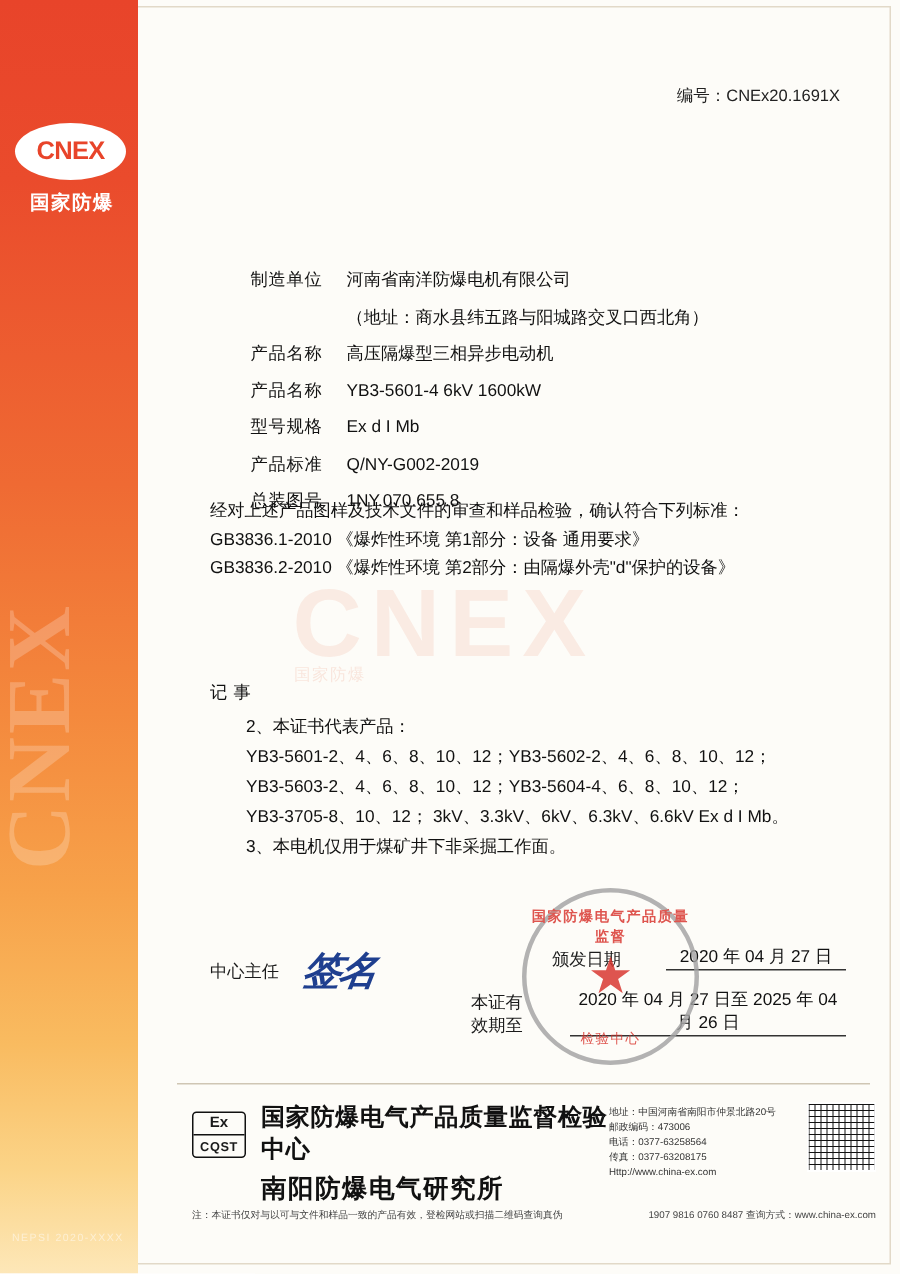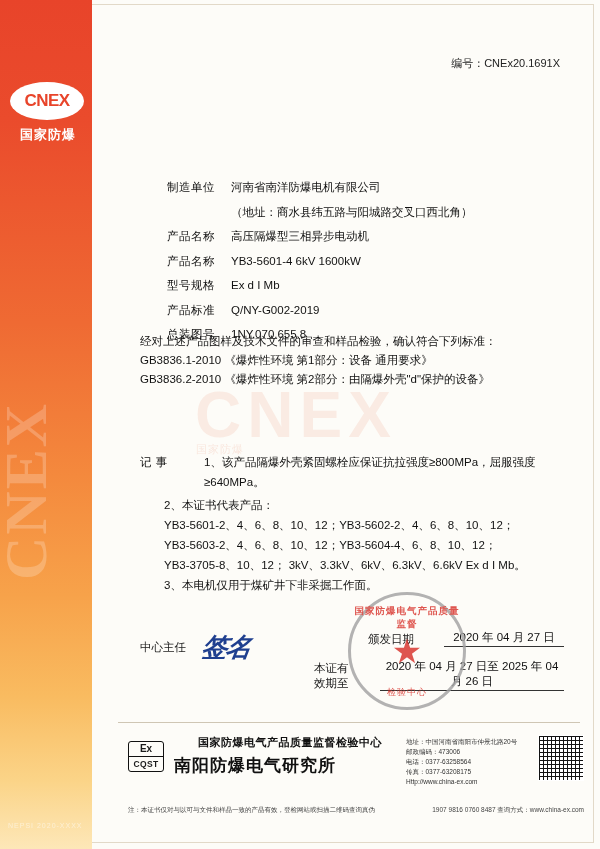--- a/index.html
+++ b/index.html
@@ -302,26 +302,25 @@
   .ex-badge .ex-bot {
     font-size: 8.5px;
     font-weight: bold;
     letter-spacing: 0.4px;
   }
   .footer-org {
     margin-left: 10px;
     flex: 1;
   }
   .footer-org .org1 {
-    font-size: 11px;
+    font-size: 16px;
     font-weight: bold;
     color: #111;
     letter-spacing: 0.5px;
     margin-top: 2px;
-    text-align: center;
   }
   .footer-org .org2 {
     font-size: 17px;
     font-weight: bold;
     color: #111;
     letter-spacing: 1px;
     margin-top: 4px;
   }
   .footer-addr {
     font-size: 6.5px;
@@ -410,21 +409,20 @@
 
   <div class="standards">
     <div>经对上述产品图样及技术文件的审查和样品检验，确认符合下列标准：</div>
     <div>GB3836.1-2010 《爆炸性环境 第1部分：设备 通用要求》</div>
     <div>GB3836.2-2010 《爆炸性环境 第2部分：由隔爆外壳"d"保护的设备》</div>
   </div>
 
   <div class="notes">
     <div class="row">
       <div class="lbl">记 事</div>
-      <div class="val">1、该产品隔爆外壳紧固螺栓应保证抗拉强度≥800MPa，屈服强度≥640MPa。</div>
     </div>
     <div class="indent">2、本证书代表产品：</div>
     <div class="indent">YB3-5601-2、4、6、8、10、12；YB3-5602-2、4、6、8、10、12；</div>
     <div class="indent">YB3-5603-2、4、6、8、10、12；YB3-5604-4、6、8、10、12；</div>
     <div class="indent">YB3-3705-8、10、12；  3kV、3.3kV、6kV、6.3kV、6.6kV   Ex d I Mb。</div>
     <div class="indent">3、本电机仅用于煤矿井下非采掘工作面。</div>
   </div>
 
   <div class="sig">
     <div class="sig-row">

